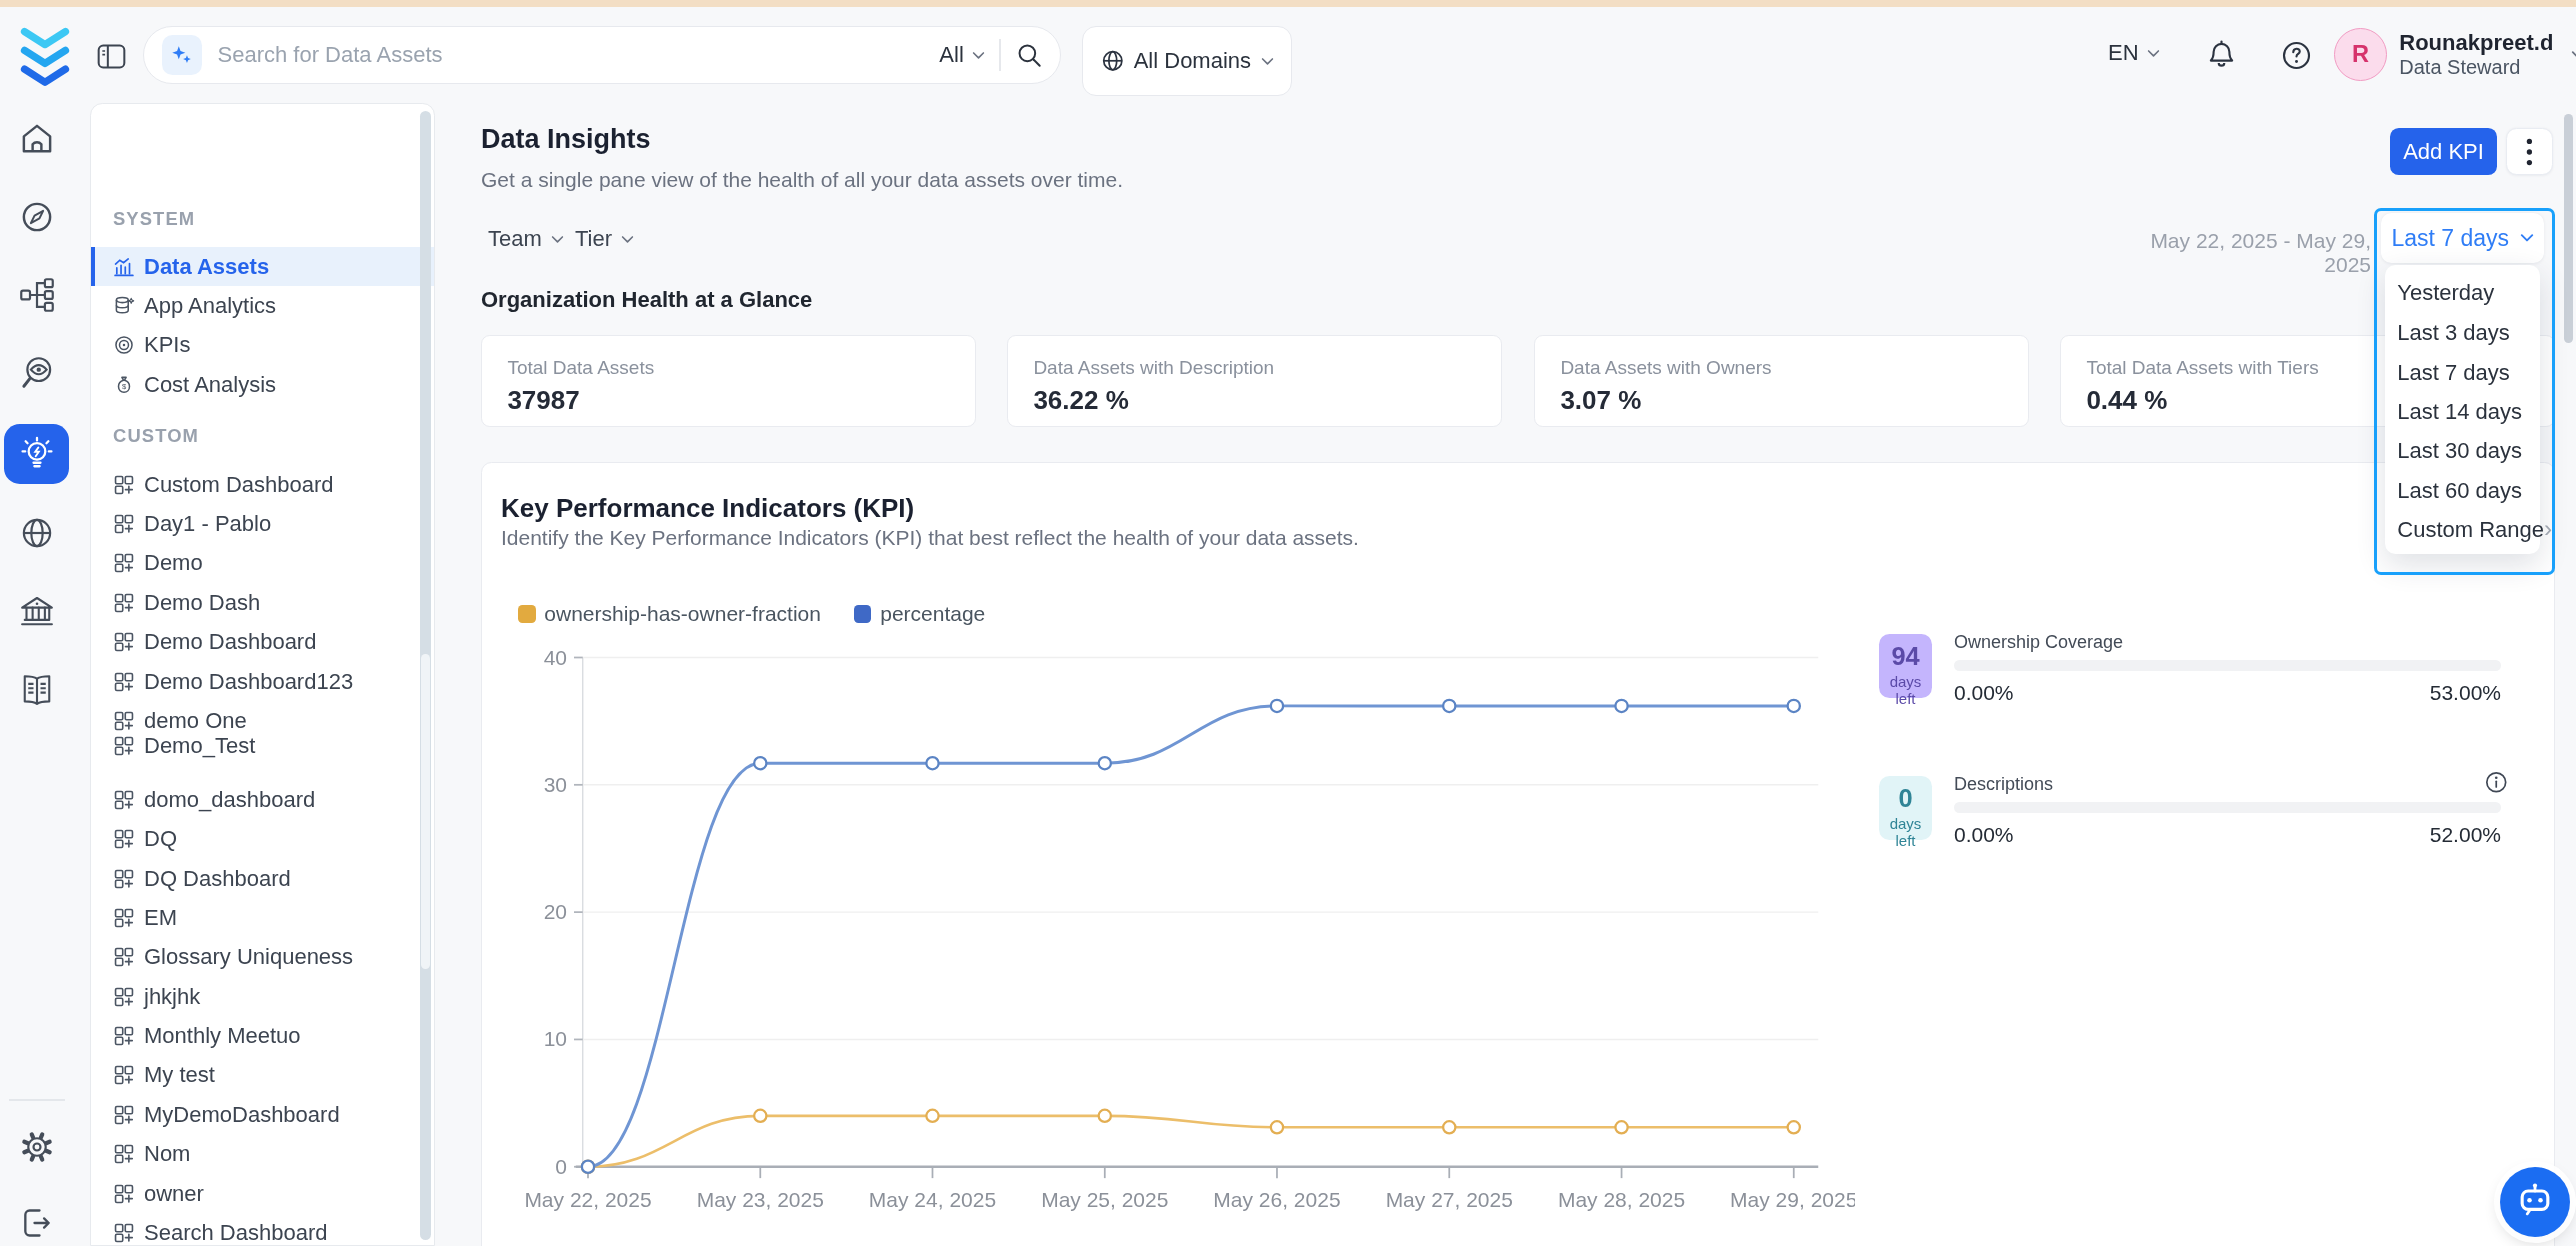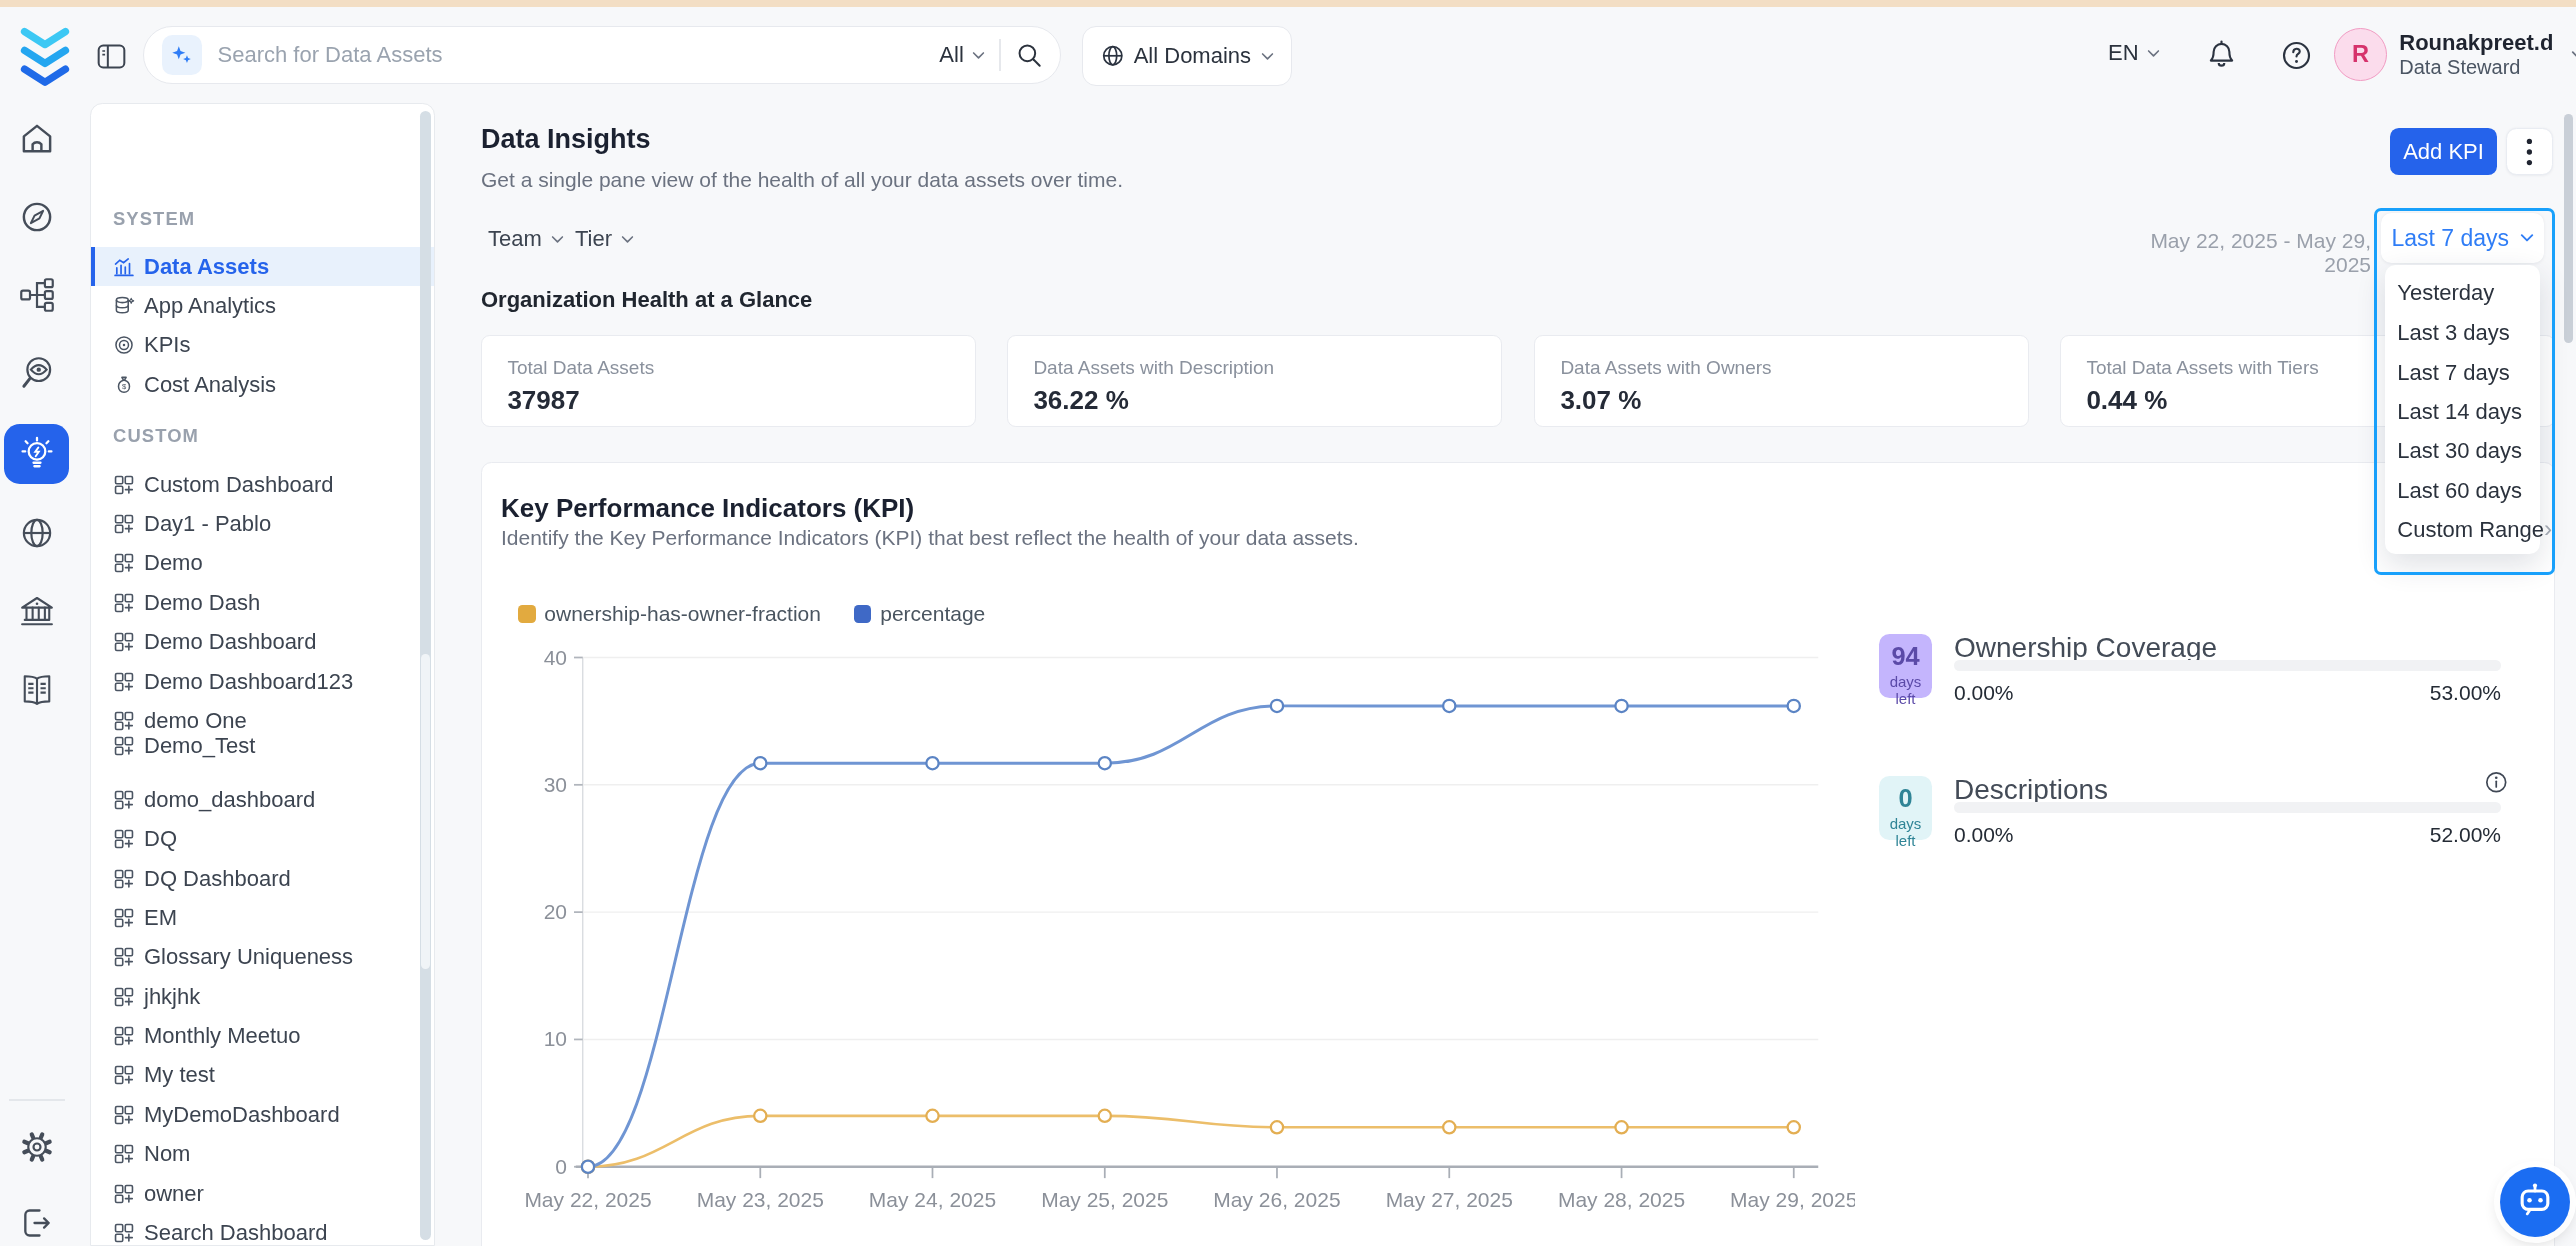--- a/index.html
+++ b/index.html
@@ -12,21 +12,21 @@
   .logo{left:17.5px;top:24.5px;width:54px;height:65px}
   .collapsebtn{left:95px;top:40px;width:33px;height:31.5px;color:#3c4450;background:none;border:none;padding:0;cursor:pointer}
   .searchpill{left:143px;top:26px;width:918px;height:58px;background:#fff;border:1.3px solid #e7e9ee;border-radius:29px;
       display:flex;align-items:center;padding:0 17.5px;gap:14px;box-sizing:border-box}
   .aichip{width:40px;height:40px;border-radius:10.5px;background:#e9f2fd;display:flex;align-items:center;justify-content:center;flex:0 0 auto}
   .searchinput{flex:1;border:none;outline:none;background:transparent;font:22px "Liberation Sans",sans-serif;color:#2b323d}
   .searchinput::placeholder{color:#9aa3af}
   .scope{display:flex;align-items:center;gap:7.9px;font-size:22px;color:#2b323d;cursor:pointer}
   .pilldiv{width:1.8px;height:31.5px;background:#e6e8ec}
   .glassbtn{width:28px;height:28px;color:#2b323d;cursor:pointer}
-  .domains{left:1082px;top:26px;height:60px;background:#fff;border:1.3px solid #e7e9ee;border-radius:14px;
+  .domains{left:1082px;top:26px;height:70px;background:#fff;border:1.3px solid #e7e9ee;border-radius:14px;
       display:flex;align-items:center;gap:9.6px;padding:0 17.5px;font-size:22px;color:#2b323d;cursor:pointer}
   .lang{left:2108px;top:40px;display:flex;align-items:center;gap:8.8px;font-size:22px;color:#2b323d;cursor:pointer}
   .tbicon{width:37px;height:37px;color:#2b3340;background:none;border:none;padding:0;cursor:pointer}
   .profile{left:2334px;top:28px;display:flex;align-items:center;gap:12.3px;cursor:pointer}
   .avatar{width:51px;height:51px;border-radius:50%;background:#fbdcec;border:1.8px solid #f19cc3;display:flex;align-items:center;justify-content:center;
       font-size:23.6px;font-weight:bold;color:#d6336c}
   .uname{font-size:22px;font-weight:bold;color:#1f2430;line-height:26px}
   .urole{font-size:20px;color:#4b5563;line-height:23.6px}
   .ucaret{color:#6b7280;margin-left:5.3px}
   
@@ -76,21 +76,21 @@
   .kpititle{left:501px;top:493px;font-size:26px;font-weight:bold;color:#1b2130}
   .kpisub{left:501px;top:526px;font-size:21px;color:#6b7280}
   .legend{left:518px;top:602px;display:flex;gap:33px;align-items:center}
   .legenditem{display:flex;align-items:center;gap:8.8px;cursor:pointer}
   .legendsw{width:17.5px;height:17.5px;border-radius:4.4px}
   .legendlabel{font-size:21px;color:#4a5560}
   .chartbox{left:525px;top:639px;width:1330px;height:604px}
   .goalbadge{left:1879px;width:53px;height:64px;border-radius:10.5px;text-align:center}
   .goalbadge .gnum{font-size:25.4px;font-weight:bold;margin-top:7.9px}
   .goalbadge .gdl{font-size:15px;margin-top:1.8px}
-  .goaltitle{left:1954px;font-size:28px;color:#434b57}
+  .goaltitle{left:1954px;font-size:18px;color:#434b57}
   .goalbar{left:1954px;width:547px;height:10.5px;border-radius:5.3px;background:#f1f2f4}
   .goalrow{left:1954px;width:547px;display:flex;justify-content:space-between;font-size:21px;color:#242b35}
   .infoicon{left:2484px;width:24.5px;height:24.5px;color:#3f4754;cursor:pointer}
   .pagescroll{left:2564px;top:114px;width:8.8px;height:229px;border-radius:4.4px;background:#c9cfd7}
   .chatbtn{left:2500px;top:1167px;width:70px;height:70px;border-radius:50%;background:#1b6df2;border:none;cursor:pointer;
       display:flex;align-items:center;justify-content:center;box-shadow:0 0 0 6.1px rgba(255,255,255,.9),0 5.3px 15.8px rgba(0,0,0,.18)}
   .cv{display:inline-block}
 </style>
 </head>
 <body>

